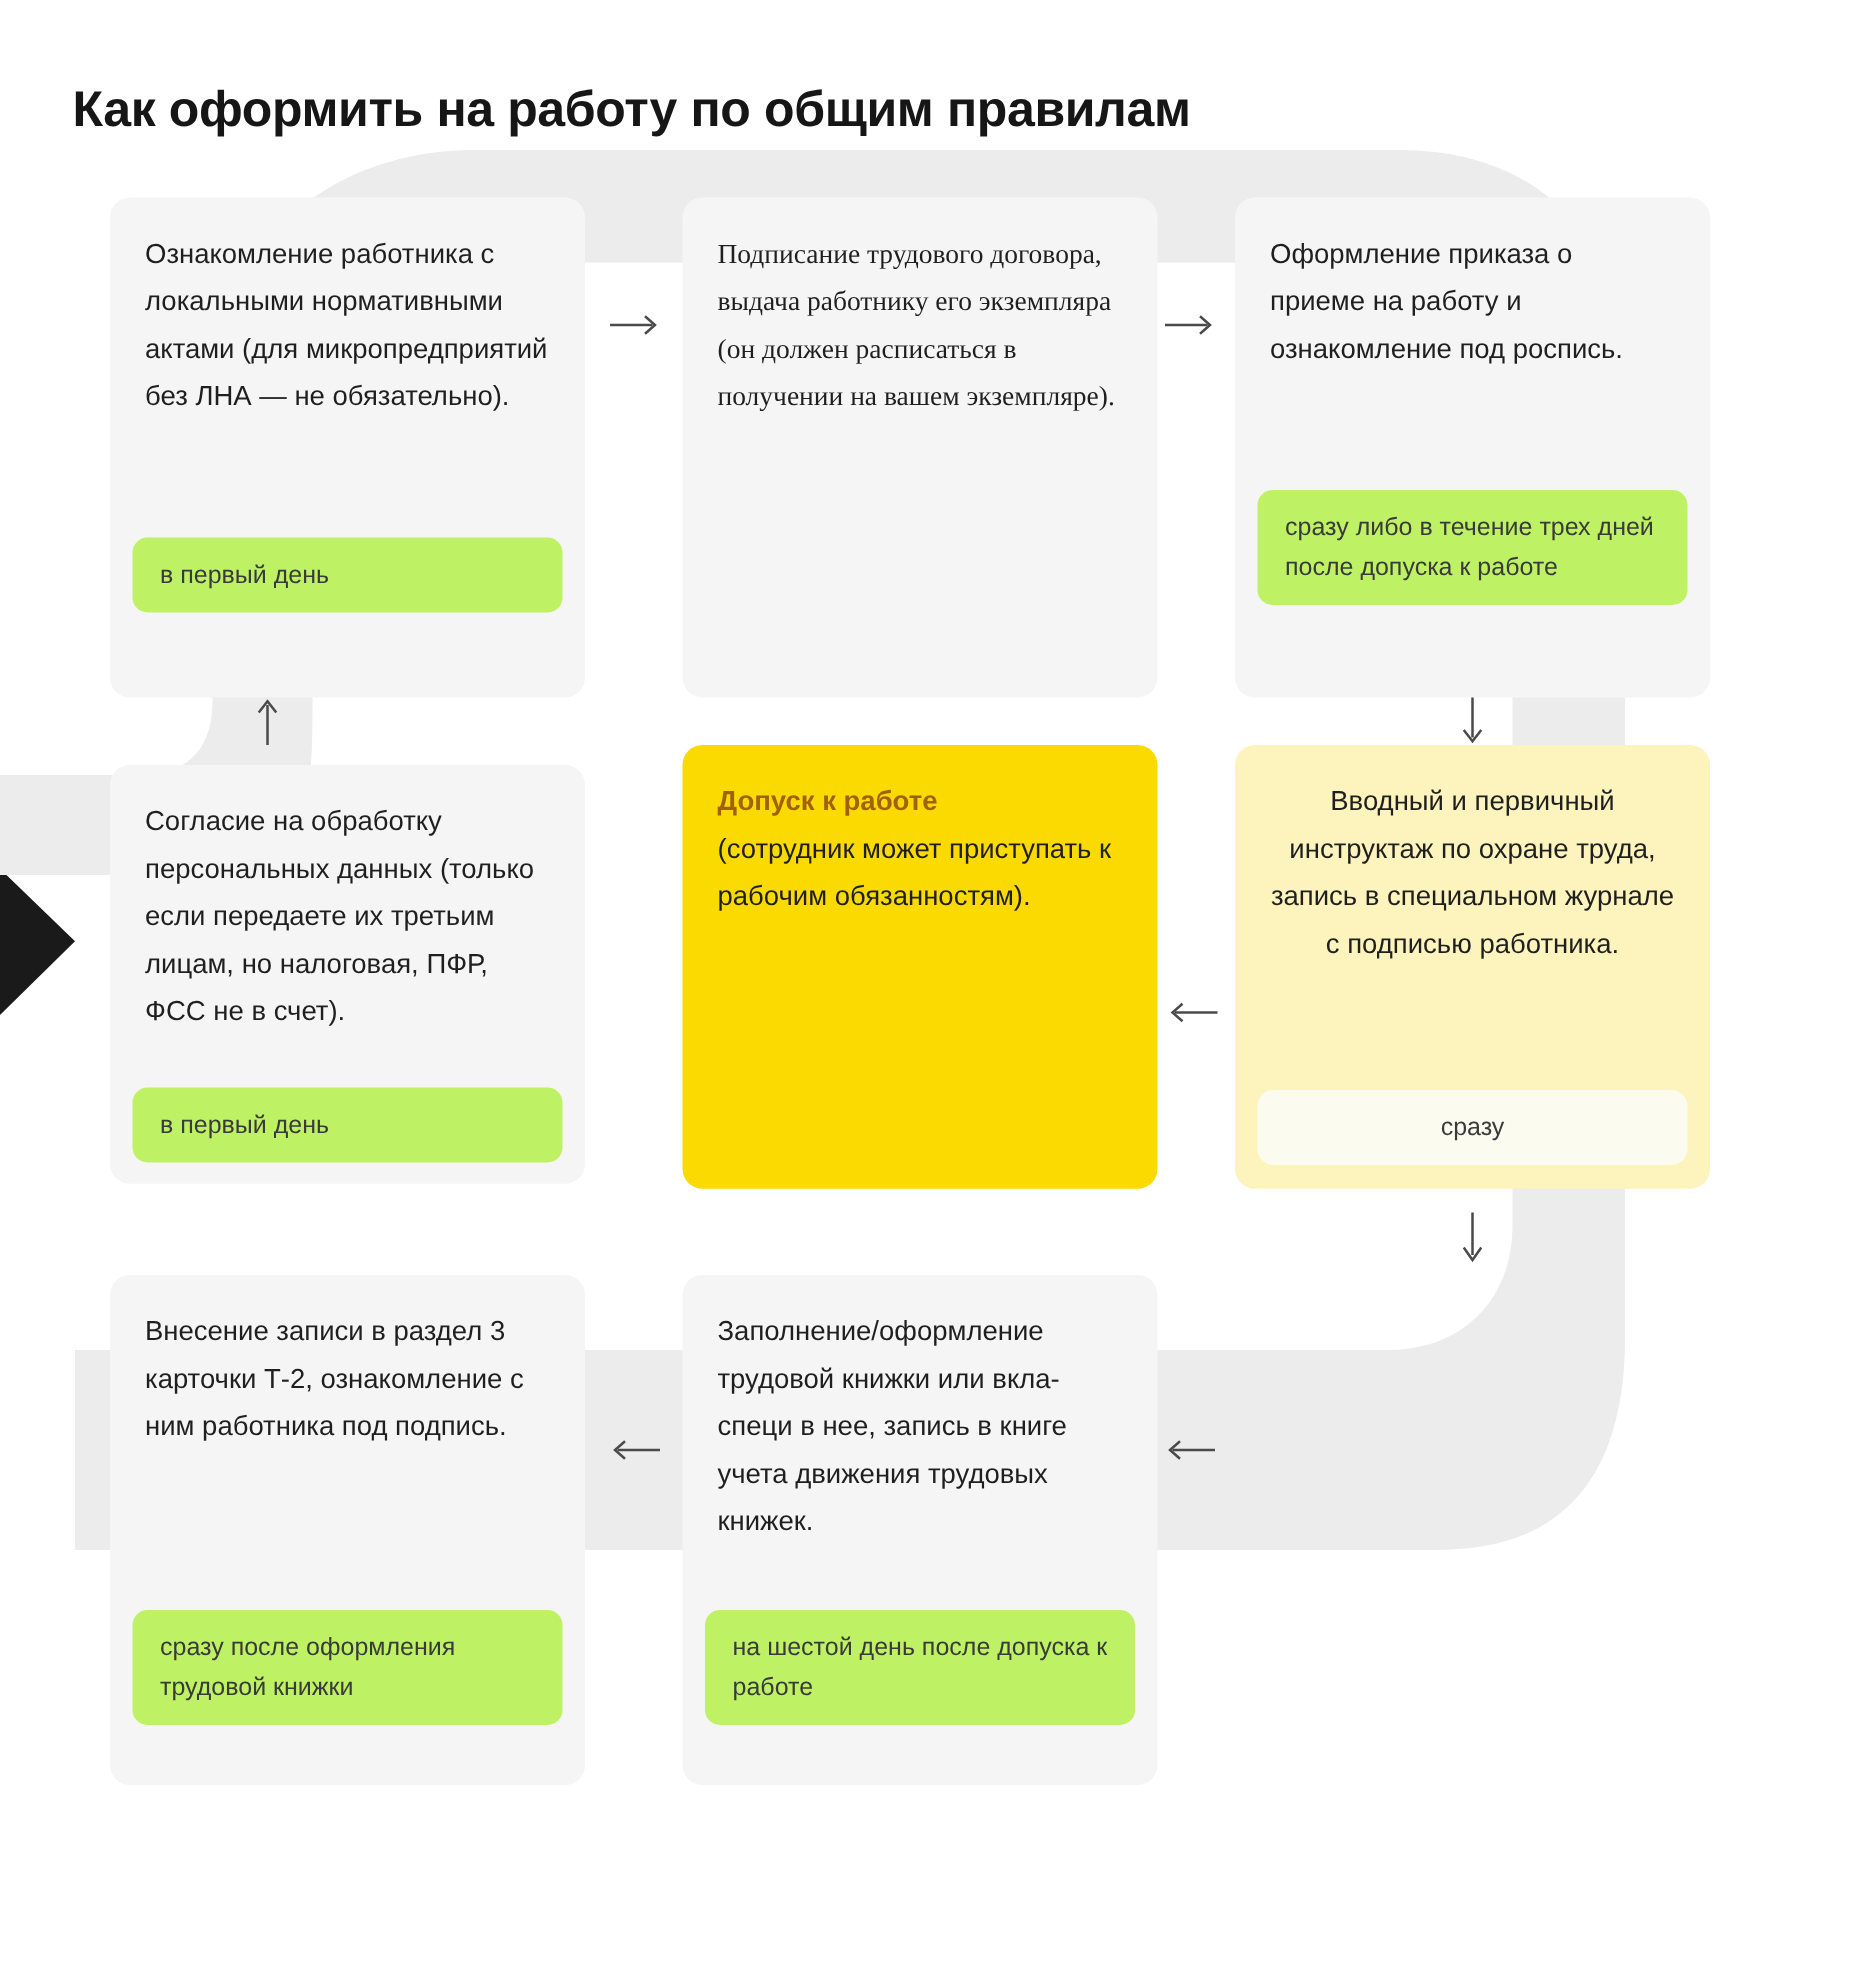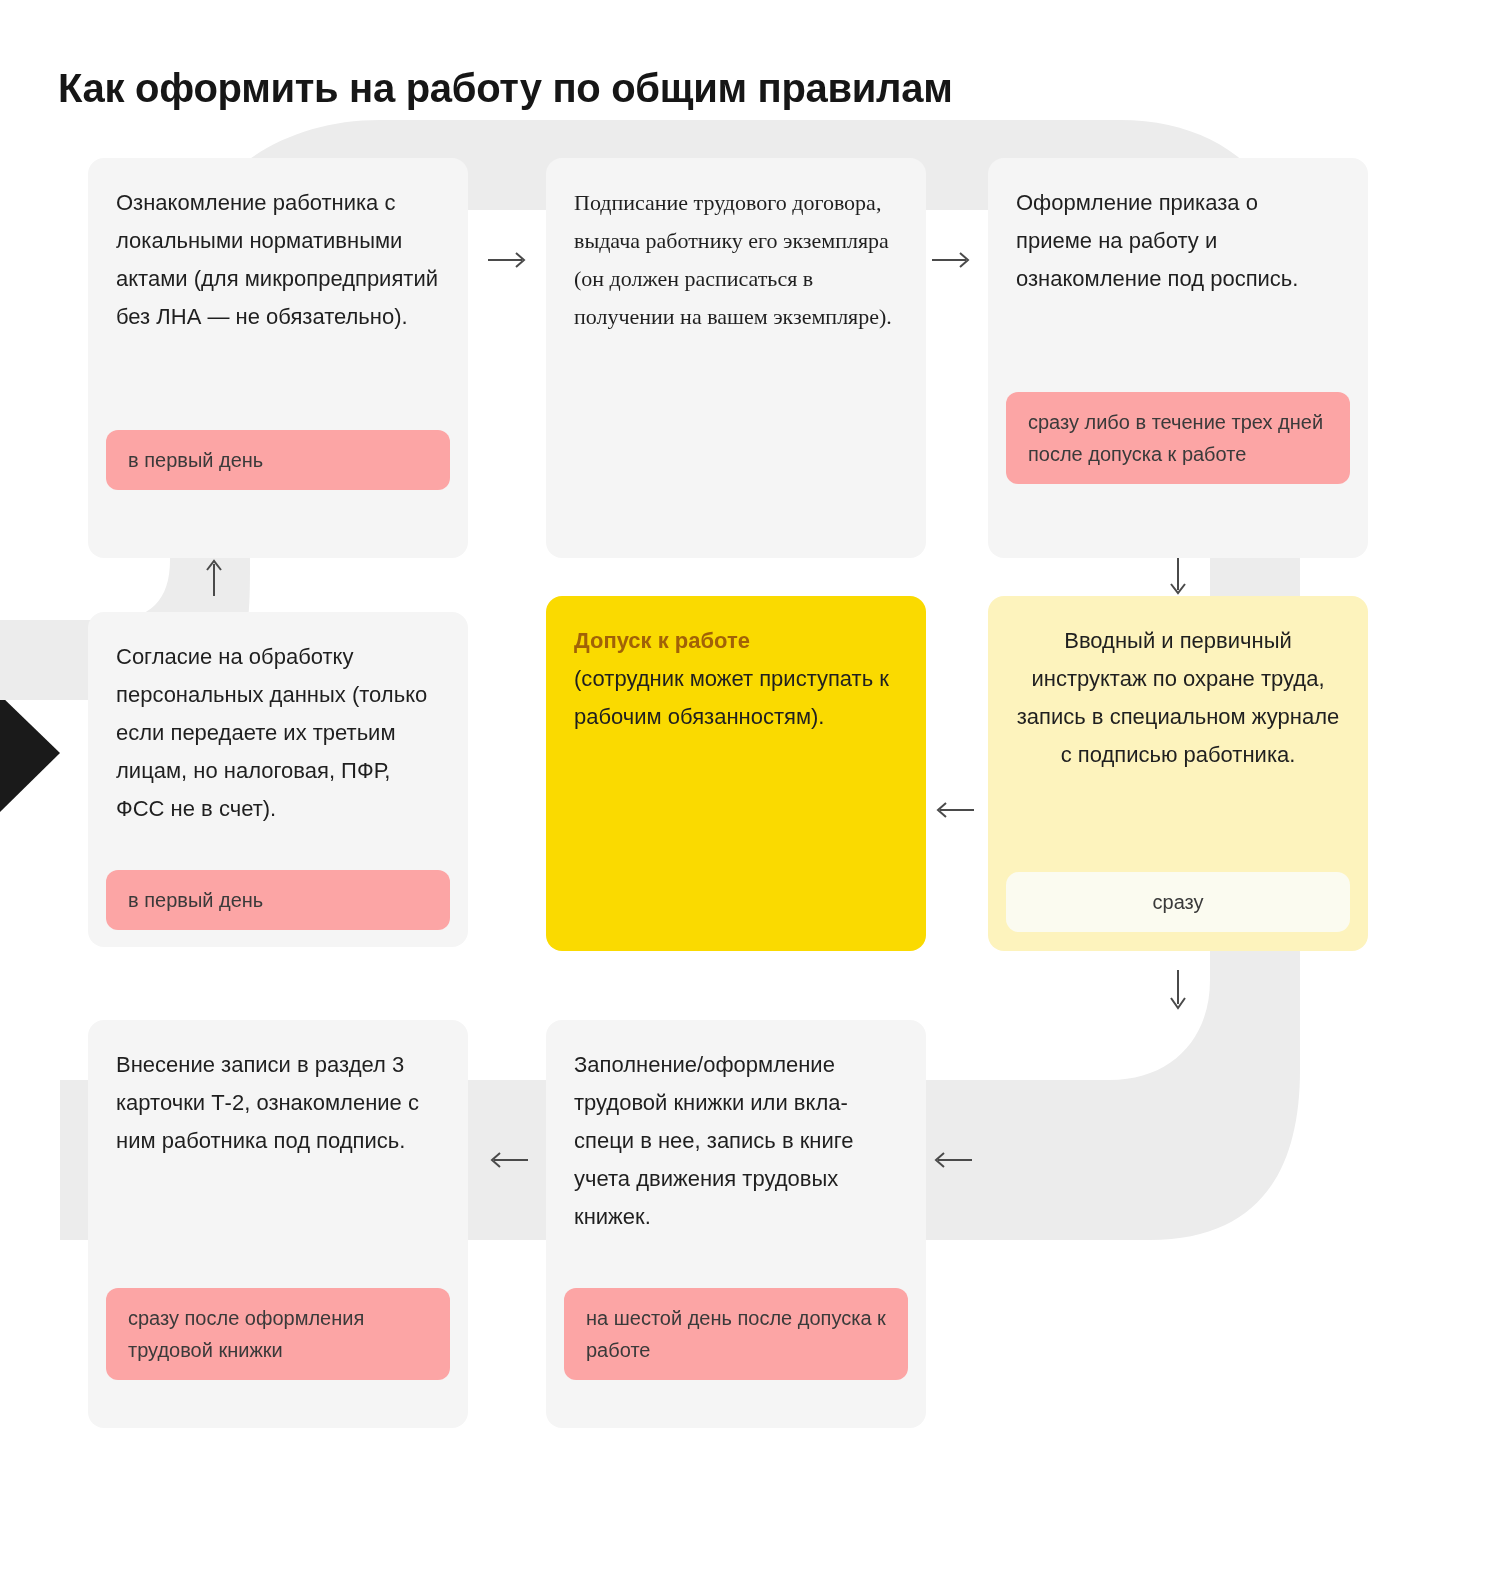--- a/index.html
+++ b/index.html
@@ -49,21 +49,21 @@
   }
   .card.yellow {
     background: #fada00;
   }
   .card.lightyellow {
     background: #fdf3bd;
   }
   .badge {
     box-sizing: border-box;
     border-radius: 12px;
-    background: #fca5a5;
+    background: #bef264;
     padding: 14px 22px;
     font-size: 20px;
     line-height: 32px;
     color: #3a3a3a;
   }
   .badge.on-yellow {
     background: #fbfbf0;
     border-radius: 13px;
   }
   .card .badge {

